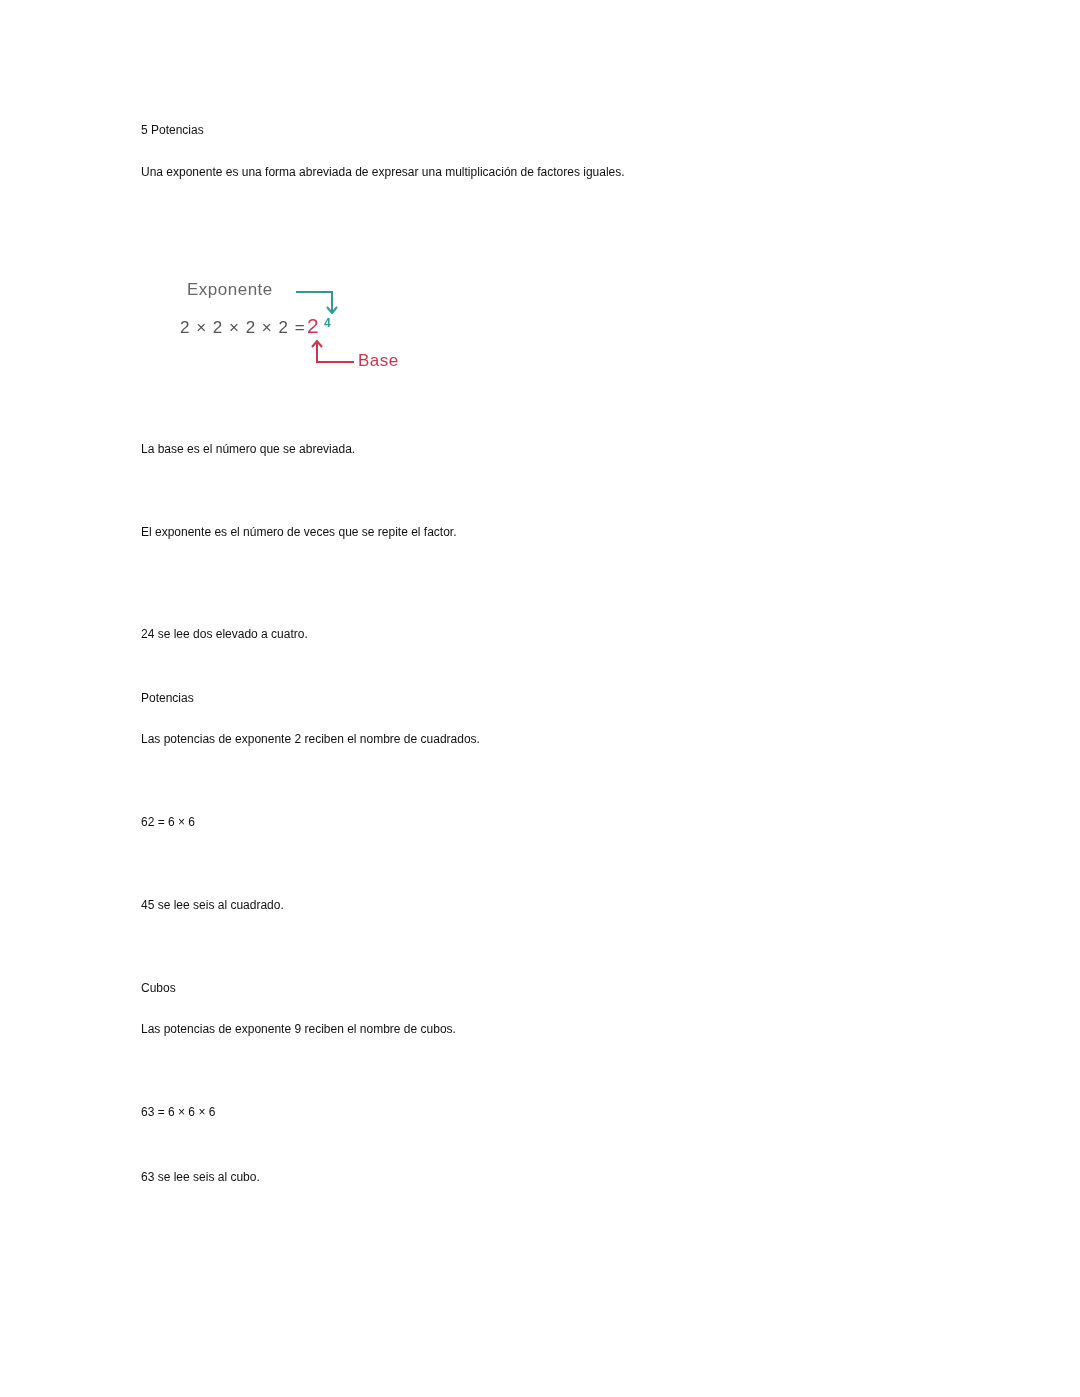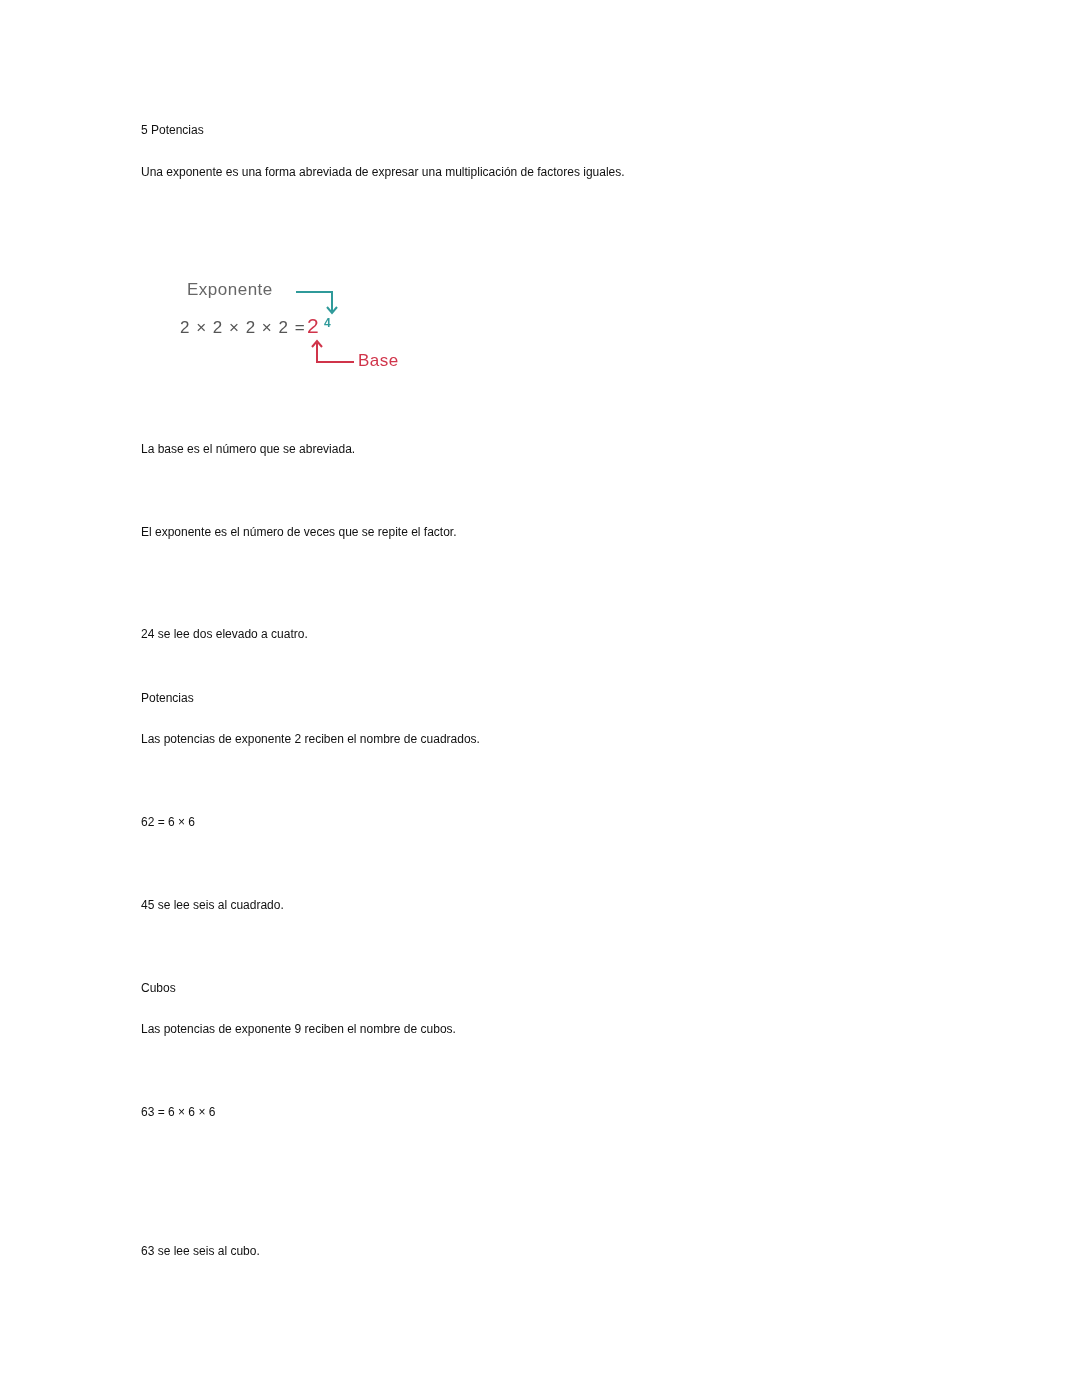--- a/index.html
+++ b/index.html
@@ -40,13 +40,13 @@
 <p class="p" style="top:620px">24 se lee dos elevado a cuatro.</p>
 
 <p class="p" style="top:684px">Potencias</p>
 <p class="p" style="top:725px">Las potencias de exponente 2 reciben el nombre de cuadrados.</p>
 <p class="p" style="top:808px">62 = 6 × 6</p>
 <p class="p" style="top:891px">45 se lee seis al cuadrado.</p>
 
 <p class="p" style="top:974px">Cubos</p>
 <p class="p" style="top:1015px">Las potencias de exponente 9 reciben el nombre de cubos.</p>
 <p class="p" style="top:1098px">63 = 6 × 6 × 6</p>
-<p class="p" style="top:1237px">63 se lee seis al cubo.</p>
+<p class="p" style="top:1163px">63 se lee seis al cubo.</p>
 
 </body></html>

